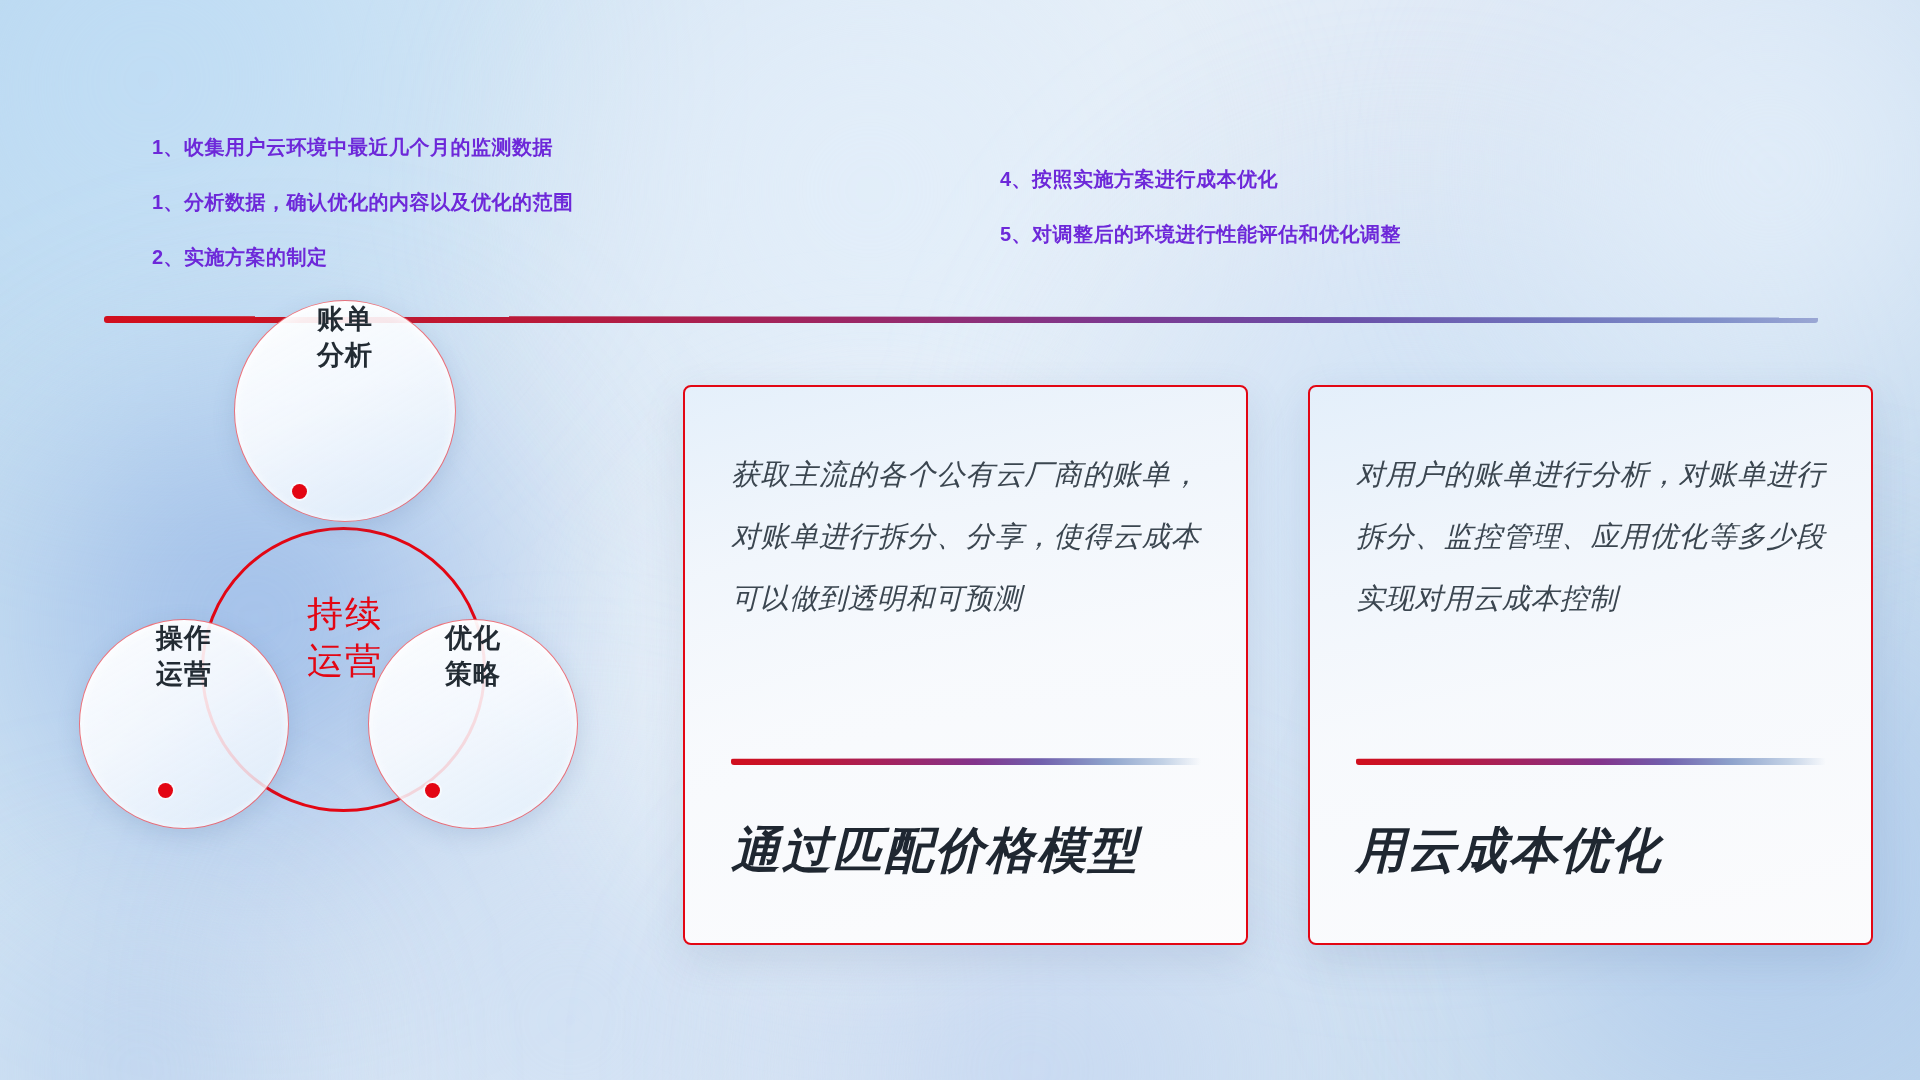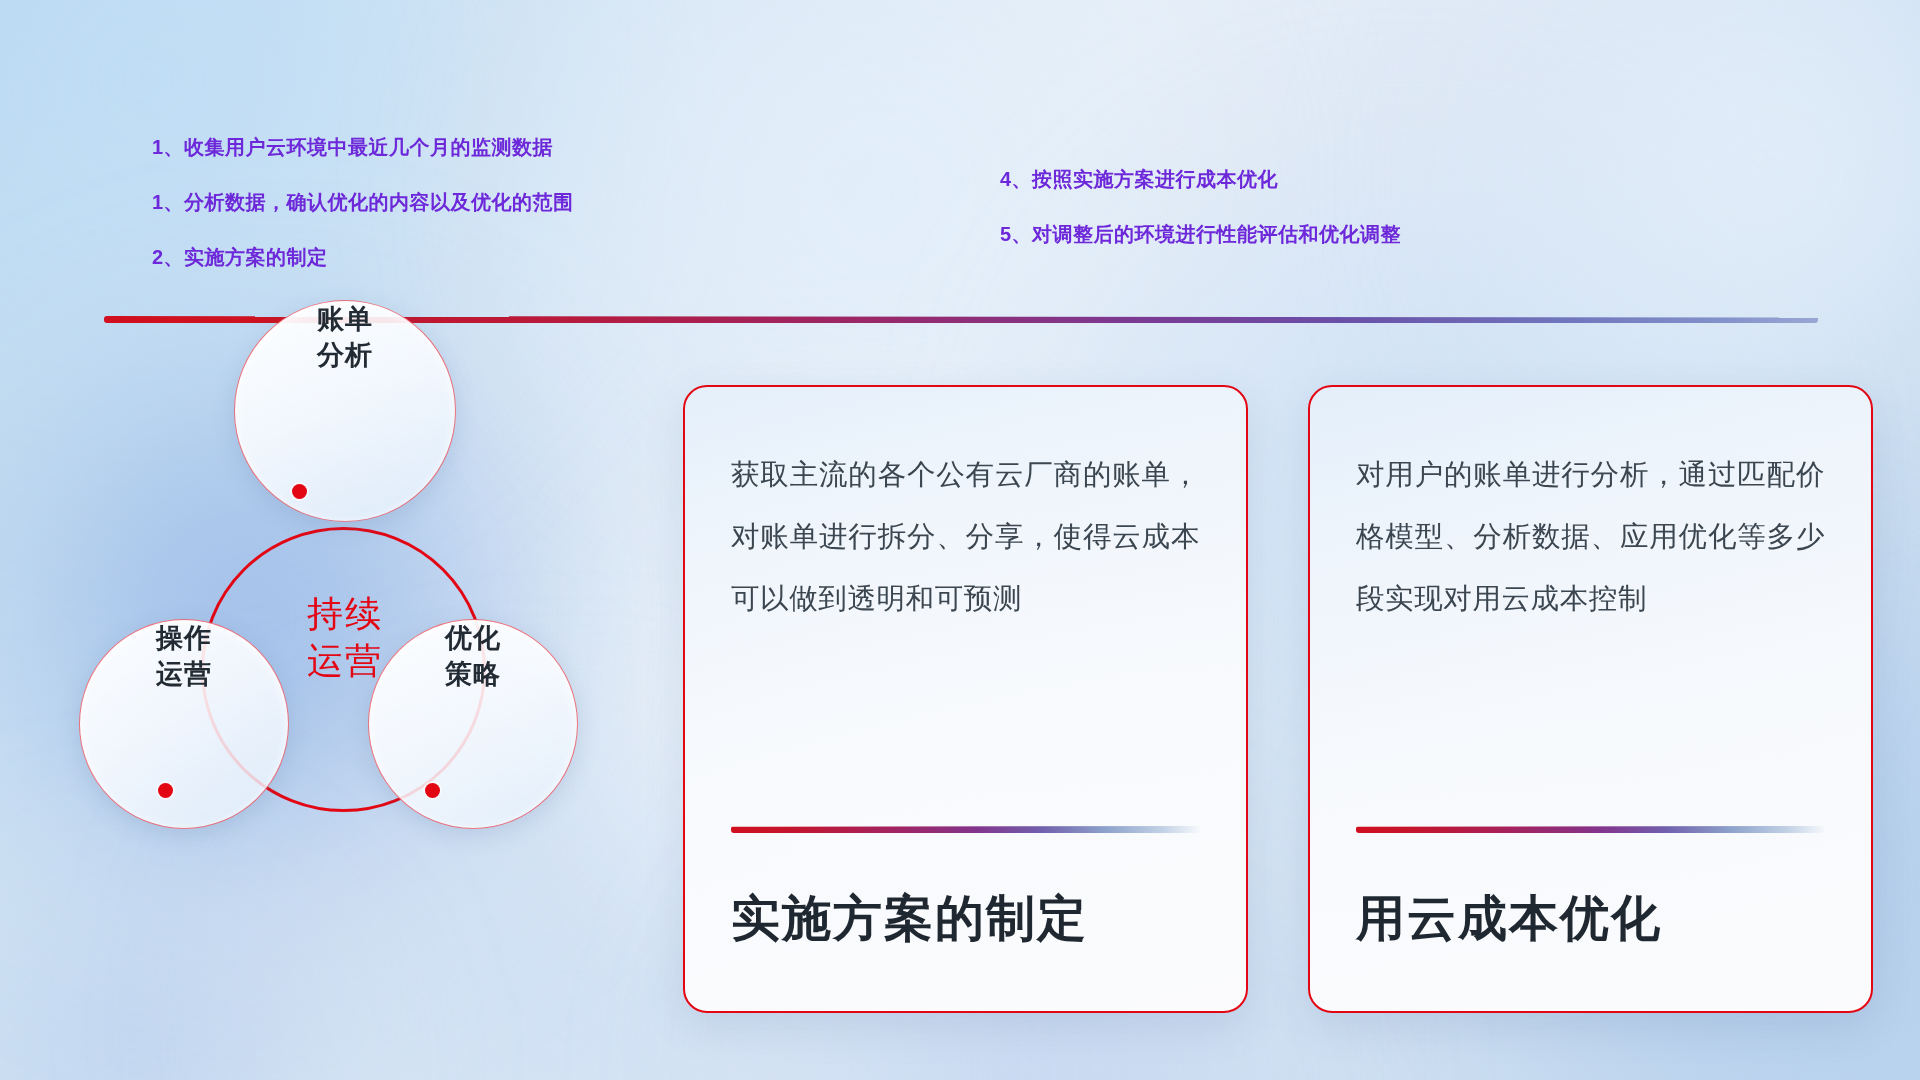--- a/index.html
+++ b/index.html
@@ -111,34 +111,35 @@
     color:#e30613;
     font-weight:normal;
     font-size:36px;
     line-height:47px;
     letter-spacing:2px;
   }
 
   
   #cards { position:absolute; left:683px; top:385px; display:flex; gap:60px; }
   .card {
-    width:565px; height:628px;
+    width:565px; height:560px;
     border:2.4px solid #e30613;
-    border-radius:24px;
+    border-radius:8px;
     background:linear-gradient(166deg,
       rgba(229,240,251,.92) 0%,
       rgba(241,246,252,.95) 26%,
       rgba(248,250,253,.97) 52%,
       rgba(250,251,253,.98) 78%,
       rgba(252,252,253,.99) 100%);
     box-shadow:0 14px 40px rgba(70,100,150,.14);
     padding:56px 46px 0 46px;
     display:flex; flex-direction:column;
     position:relative;
     overflow:hidden;
+    font-style:italic;
   }
   .card-body {
     color:#3b4650;
     font-size:28.5px;
     line-height:62px;
     letter-spacing:.6px;
     text-align:justify;
     text-align-last:left;
   }
   .card-rule {
@@ -208,22 +209,22 @@
   <div class="node-dot dot-right"></div>
 
   <div id="center-label">持续<br>运营</div>
 </div>
 
 <div id="cards">
 
   <div class="card">
     <div class="card-body">获取主流的各个公有云厂商的账单，对账单进行拆分、分享，使得云成本可以做到透明和可预测</div>
     <div class="card-rule"></div>
-    <div class="card-title">实施方案的制定</div>
+    <div class="card-title">通过匹配价格模型</div>
   </div>
 
   <div class="card">
-    <div class="card-body">对用户的账单进行分析，通过匹配价格模型、分析数据、应用优化等多少段实现对用云成本控制</div>
+    <div class="card-body">对用户的账单进行分析，对账单进行拆分、监控管理、应用优化等多少段实现对用云成本控制</div>
     <div class="card-rule"></div>
     <div class="card-title">用云成本优化</div>
   </div>
 
 </div>
 
 </body></html>

